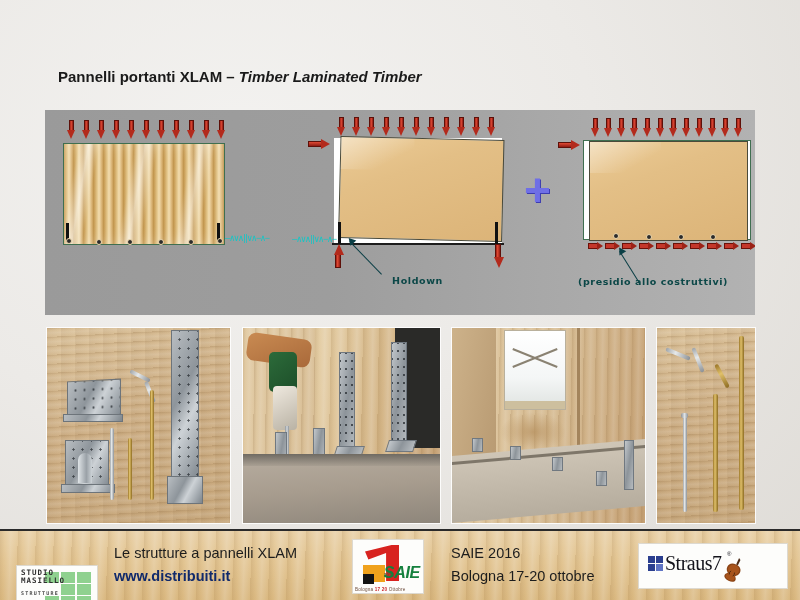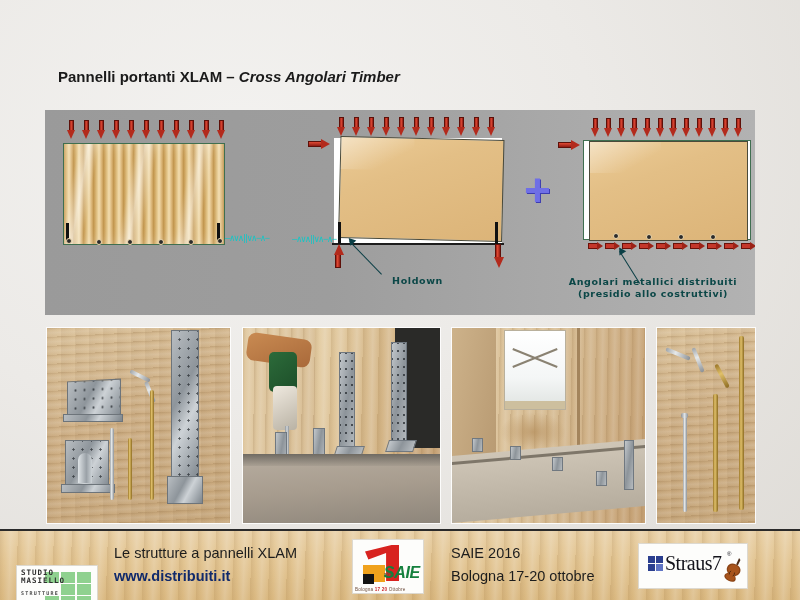--- a/index.html
+++ b/index.html
@@ -266,21 +266,21 @@
     border-top:2px solid #2a2a2a;
   }
   .logo-box {
     position:absolute;
     background:#fdfdfb;
     border:1px solid #ddd9d0;
     overflow:hidden;
   }
   #logo-studio { left:16px; top:565px; width:80px; height:52px; }
   #logo-saie   { left:352px; top:539px; width:70px; height:53px; }
-  #logo-straus { left:638px; top:543px; width:108px; height:44px; }
+  #logo-straus { left:638px; top:543px; width:108px; height:44px;padding-left:40px; }
 
   .studio-txt {
     position:absolute; left:4px; top:3px;
     font-family:"DejaVu Sans Mono", monospace;
     font-size:7.5px; font-weight:700; letter-spacing:1px;
     color:#2f2f2f; line-height:1.12;
   }
   .studio-sub {
     position:absolute; left:4px; top:24px;
     font-family:"DejaVu Sans Mono", monospace;
@@ -318,21 +318,21 @@
   #ft-1a { left:114px; top:545px; font-size:14.5px; color:#1d1d1d; }
   #ft-1b { left:114px; top:568px; font-size:14.5px; color:#10296b; font-weight:700; }
   #ft-2a { left:451px; top:545px; font-size:14.5px; color:#1d1d1d; }
   #ft-2b { left:451px; top:568px; font-size:14.5px; color:#1d1d1d; }
 </style>
 </head>
 <body>
 
 <div id="slide">
 
-  <div id="subtitle"><span>Pannelli portanti XLAM – </span><span class="ital">Cross Angolari Timber</span></div>
+  <div id="subtitle"><span>Pannelli portanti XLAM – </span><span class="ital">Timber Laminated Timber</span></div>
 
   <div id="diagram">
 
     <div class="dia-panel" id="dia-left">
       <div class="arr-down" style="left:23px;  top:10px;"></div>
       <div class="arr-down" style="left:38px;  top:10px;"></div>
       <div class="arr-down" style="left:53px;  top:10px;"></div>
       <div class="arr-down" style="left:68px;  top:10px;"></div>
       <div class="arr-down" style="left:83px;  top:10px;"></div>
       <div class="arr-down" style="left:98px;  top:10px;"></div>
@@ -427,21 +427,20 @@
       <div class="arr-sm" style="left:123px; top:133px;"></div>
       <div class="arr-sm" style="left:140px; top:133px;"></div>
       <div class="arr-sm" style="left:157px; top:133px;"></div>
       <div class="arr-sm" style="left:174px; top:133px;"></div>
       <div class="arr-sm" style="left:191px; top:133px;"></div>
 
       <div class="lead-line" style="left:70px; top:141px; width:38px; transform: rotate(58deg);"></div>
       <div class="lead-head" style="left:67px; top:137px; transform: rotate(-32deg);"></div>
 
       <div class="callout" style="left:-2px; top:166px; width:210px;">
-        <div>Angolari metallici distribuiti</div>
         <div>(presidio allo costruttivi)</div>
       </div>
     </div>
   </div>
 
   <div id="photos">
 
     <div class="photo" id="photo-1">
       <div class="woodbg"></div>
       <div class="metal-plate" style="left:20px; top:52px; width:52px; height:38px; transform:skewY(-3deg);">

